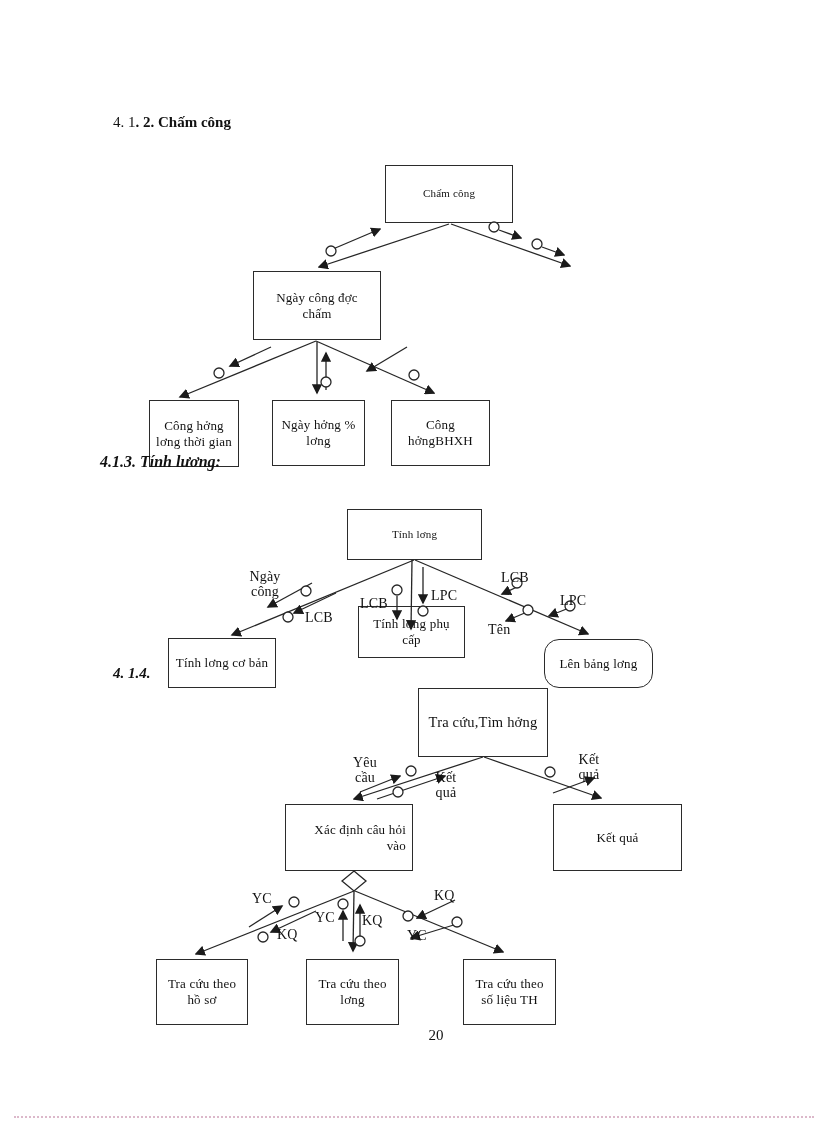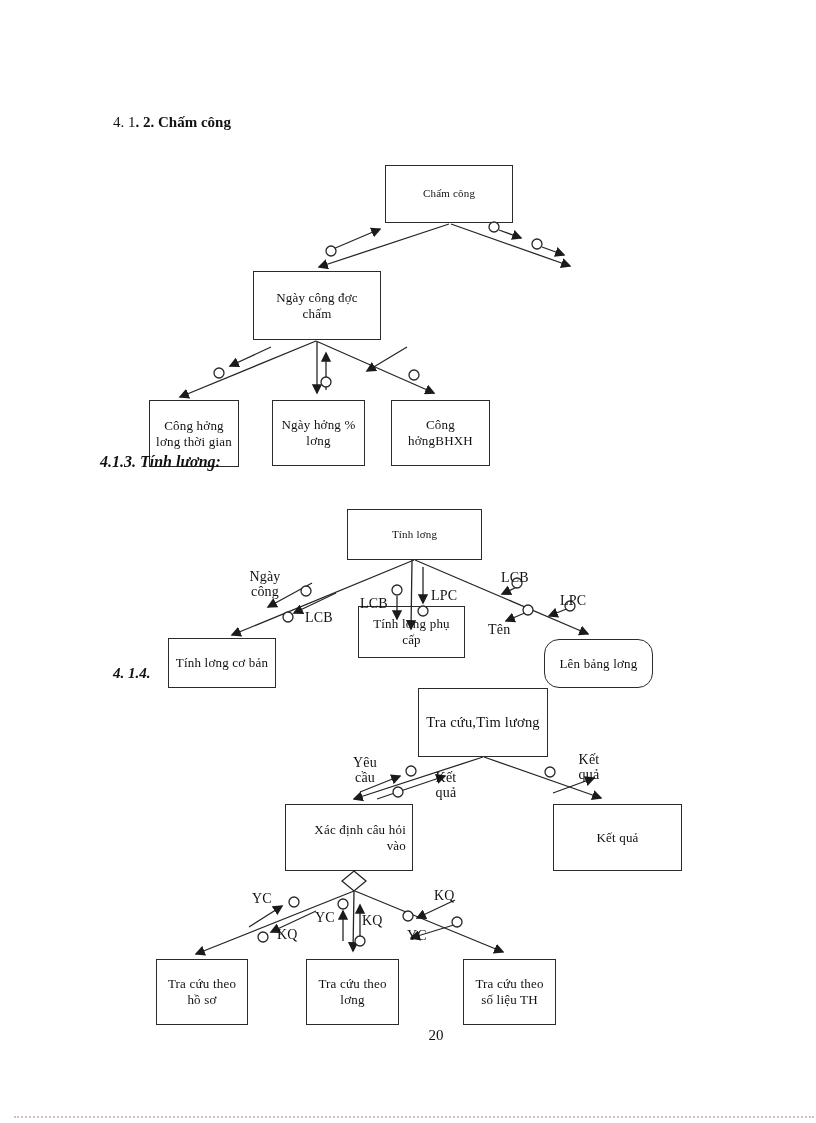--- a/index.html
+++ b/index.html
@@ -63,21 +63,21 @@
   <div class="box" style="left:253px;top:271px;width:128px;height:69px;">Ngày công đợc chấm</div>
   <div class="box" style="left:149px;top:400px;width:90px;height:67px;">Công hởng lơng  thời gian</div>
   <div class="box" style="left:272px;top:400px;width:93px;height:66px;">Ngày hởng % lơng</div>
   <div class="box" style="left:391px;top:400px;width:99px;height:66px;">Công hởngBHXH</div>
 
   <div class="box root" style="left:347px;top:509px;width:135px;height:51px;">Tính lơng</div>
   <div class="box" style="left:168px;top:638px;width:108px;height:50px;">Tính lơng cơ bản</div>
   <div class="box" style="left:358px;top:606px;width:107px;height:52px;">Tính lơng  phụ cấp</div>
   <div class="box" style="left:544px;top:639px;width:109px;height:49px;border-radius:15px;">Lên bảng lơng</div>
 
-  <div class="box root3" style="left:418px;top:688px;width:130px;height:69px;">Tra cứu,Tìm lương</div>
+  <div class="box root3" style="left:418px;top:688px;width:130px;height:69px;">Tra cứu,Tìm hởng</div>
   <div class="box" style="left:285px;top:804px;width:128px;height:67px;text-align:right;">Xác  định câu hỏi vào</div>
   <div class="box" style="left:553px;top:804px;width:129px;height:67px;">Kết quả</div>
   <div class="box" style="left:156px;top:959px;width:92px;height:66px;">Tra cứu theo hồ sơ</div>
   <div class="box" style="left:306px;top:959px;width:93px;height:66px;">Tra cứu theo lơng</div>
   <div class="box" style="left:463px;top:959px;width:93px;height:66px;">Tra cứu theo số liệu TH</div>
 
   <svg class="wires" width="816" height="1123">
     <defs>
       <marker id="arr" viewBox="0 0 10 10" refX="8.5" refY="5" markerWidth="8" markerHeight="8" orient="auto">
         <path d="M0,0 L10,5 L0,10 z" fill="#1b1b1b"></path>

